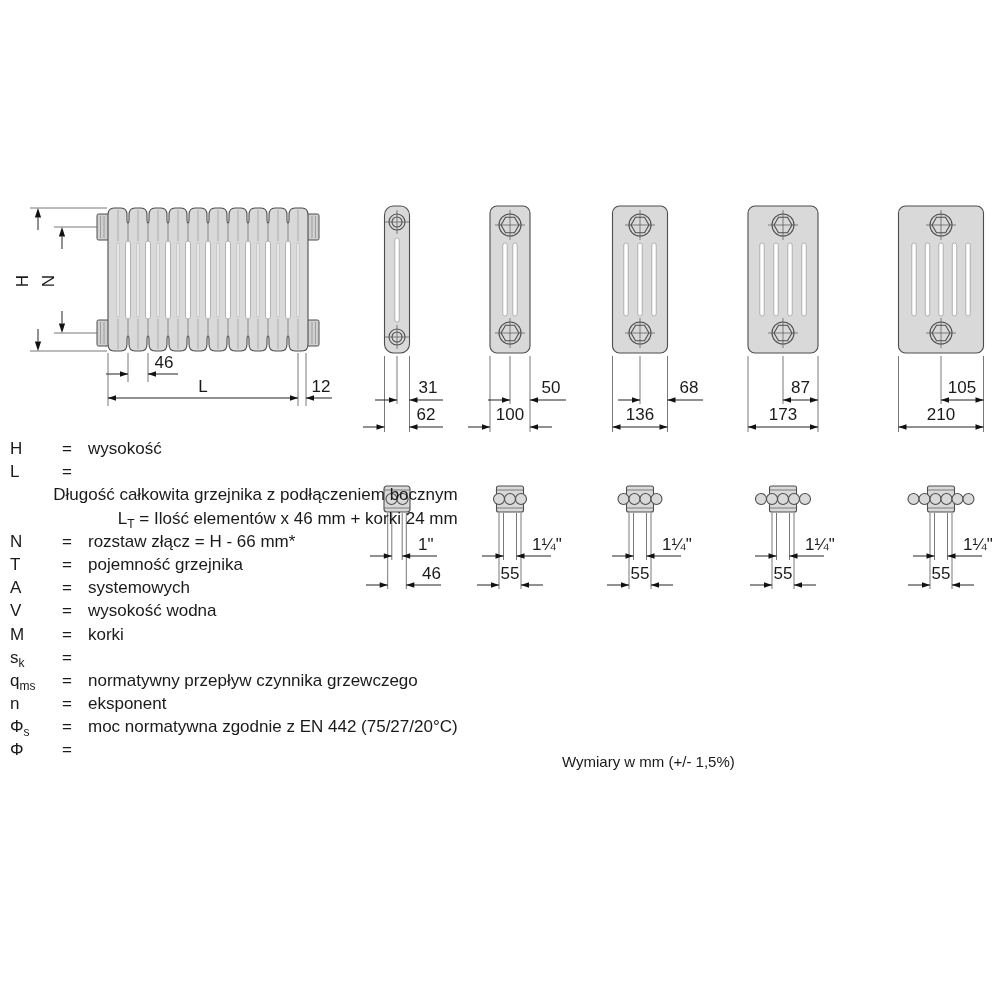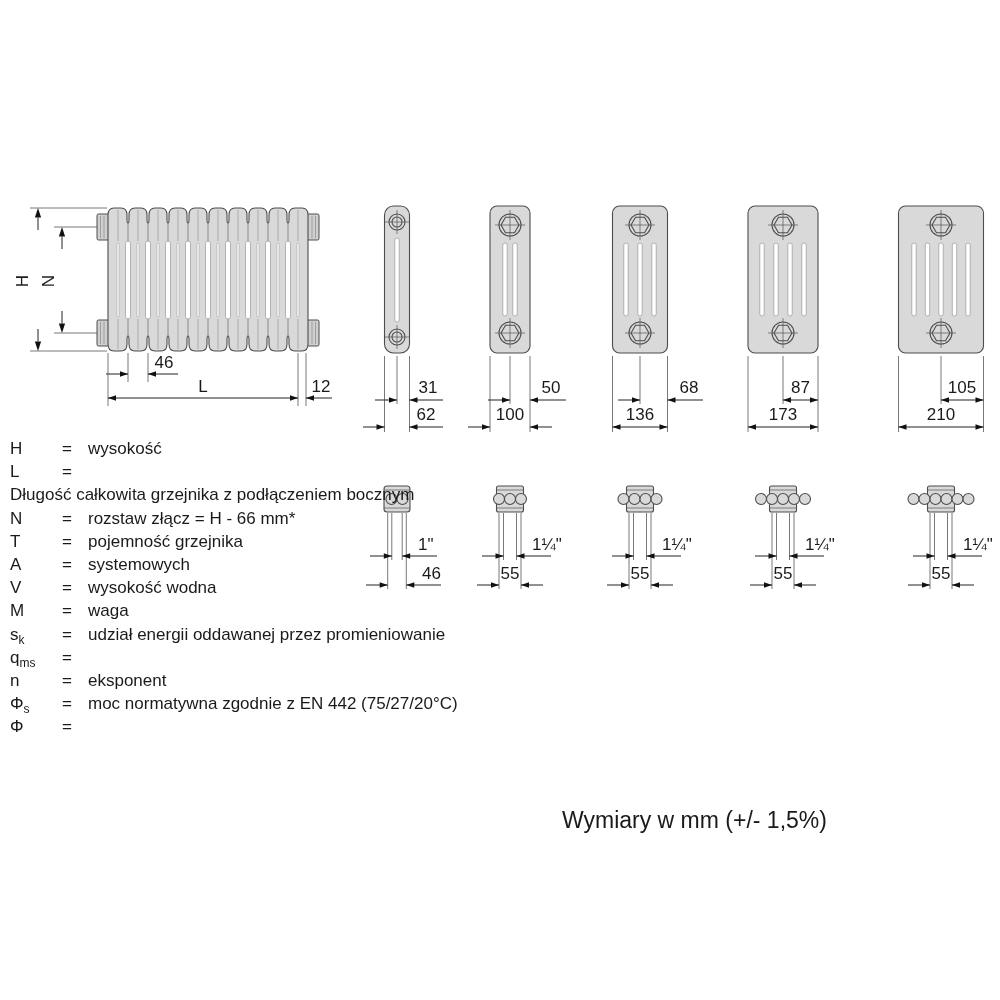--- a/index.html
+++ b/index.html
@@ -16,24 +16,24 @@
   .cseam{stroke:#999;stroke-width:0.7;}
   .fit{fill:none;stroke:#4d4d4d;stroke-width:1.1;}
   .cross{stroke:#555;stroke-width:0.7;}
   .el{stroke:#555;stroke-width:0.8;}
   .dl{stroke:#222;stroke-width:1;}
   .ah{fill:#111;stroke:none;}
   .legend{position:absolute;left:10px;top:437px;font-size:17px;line-height:23.2px;}
   .lrow{height:23.2px;white-space:nowrap;display:flex;align-items:baseline;}
   .lrow .sym{display:inline-block;width:52px;}
   .lrow .eq{display:inline-block;width:26px;}
-  .lrow.plain{display:block;}
+  .lrow.plain{display:block;text-align:right;}
   .lrow.indent{display:block;padding-left:72px;}
   sub{font-size:12px;}
-  .note{position:absolute;left:562px;top:807px;font-size:23px;white-space:nowrap;}
+  .note{position:absolute;left:562px;top:753px;font-size:15px;white-space:nowrap;}
 </style>
 </head>
 <body>
 
 <div id="stage">
 
 <svg width="1000" height="1000" viewBox="0 0 1000 1000">
 
   <g>
 
@@ -503,20 +503,21 @@
   <div class="lrow">
         <span class="sym"><span>H</span><sub></sub></span>
         <span class="eq">=</span>
         <span class="def">wysokość</span>
       </div>
   <div class="lrow">
         <span class="sym"><span>L</span><sub></sub></span>
         <span class="eq">=</span>
       </div>
   <div class="lrow plain"><span>Długość całkowita grzejnika z podłączeniem bocznym</span></div>
+  <div class="lrow plain"><span>L</span><sub>T</sub><span> = Ilość elementów x 46 mm + korki 24 mm</span></div>
   <div class="lrow">
         <span class="sym"><span>N</span><sub></sub></span>
         <span class="eq">=</span>
         <span class="def">rozstaw złącz = H - 66 mm*</span>
       </div>
   <div class="lrow">
         <span class="sym"><span>T</span><sub></sub></span>
         <span class="eq">=</span>
         <span class="def">pojemność grzejnika</span>
       </div>
@@ -526,30 +527,30 @@
         <span class="def">systemowych</span>
       </div>
   <div class="lrow">
         <span class="sym"><span>V</span><sub></sub></span>
         <span class="eq">=</span>
         <span class="def">wysokość wodna</span>
       </div>
   <div class="lrow">
         <span class="sym"><span>M</span><sub></sub></span>
         <span class="eq">=</span>
-        <span class="def">waga</span>
+        <span class="def">korki</span>
       </div>
   <div class="lrow">
         <span class="sym"><span>s</span><sub>k</sub></span>
         <span class="eq">=</span>
-        <span class="def">udział energii oddawanej przez promieniowanie</span>
       </div>
   <div class="lrow">
         <span class="sym"><span>q</span><sub>ms</sub></span>
         <span class="eq">=</span>
+        <span class="def">normatywny przepływ czynnika grzewczego</span>
       </div>
   <div class="lrow">
         <span class="sym"><span>n</span><sub></sub></span>
         <span class="eq">=</span>
         <span class="def">eksponent</span>
       </div>
   <div class="lrow">
         <span class="sym"><span>Φ</span><sub>s</sub></span>
         <span class="eq">=</span>
         <span class="def">moc normatywna zgodnie z EN 442 (75/27/20°C)</span>

